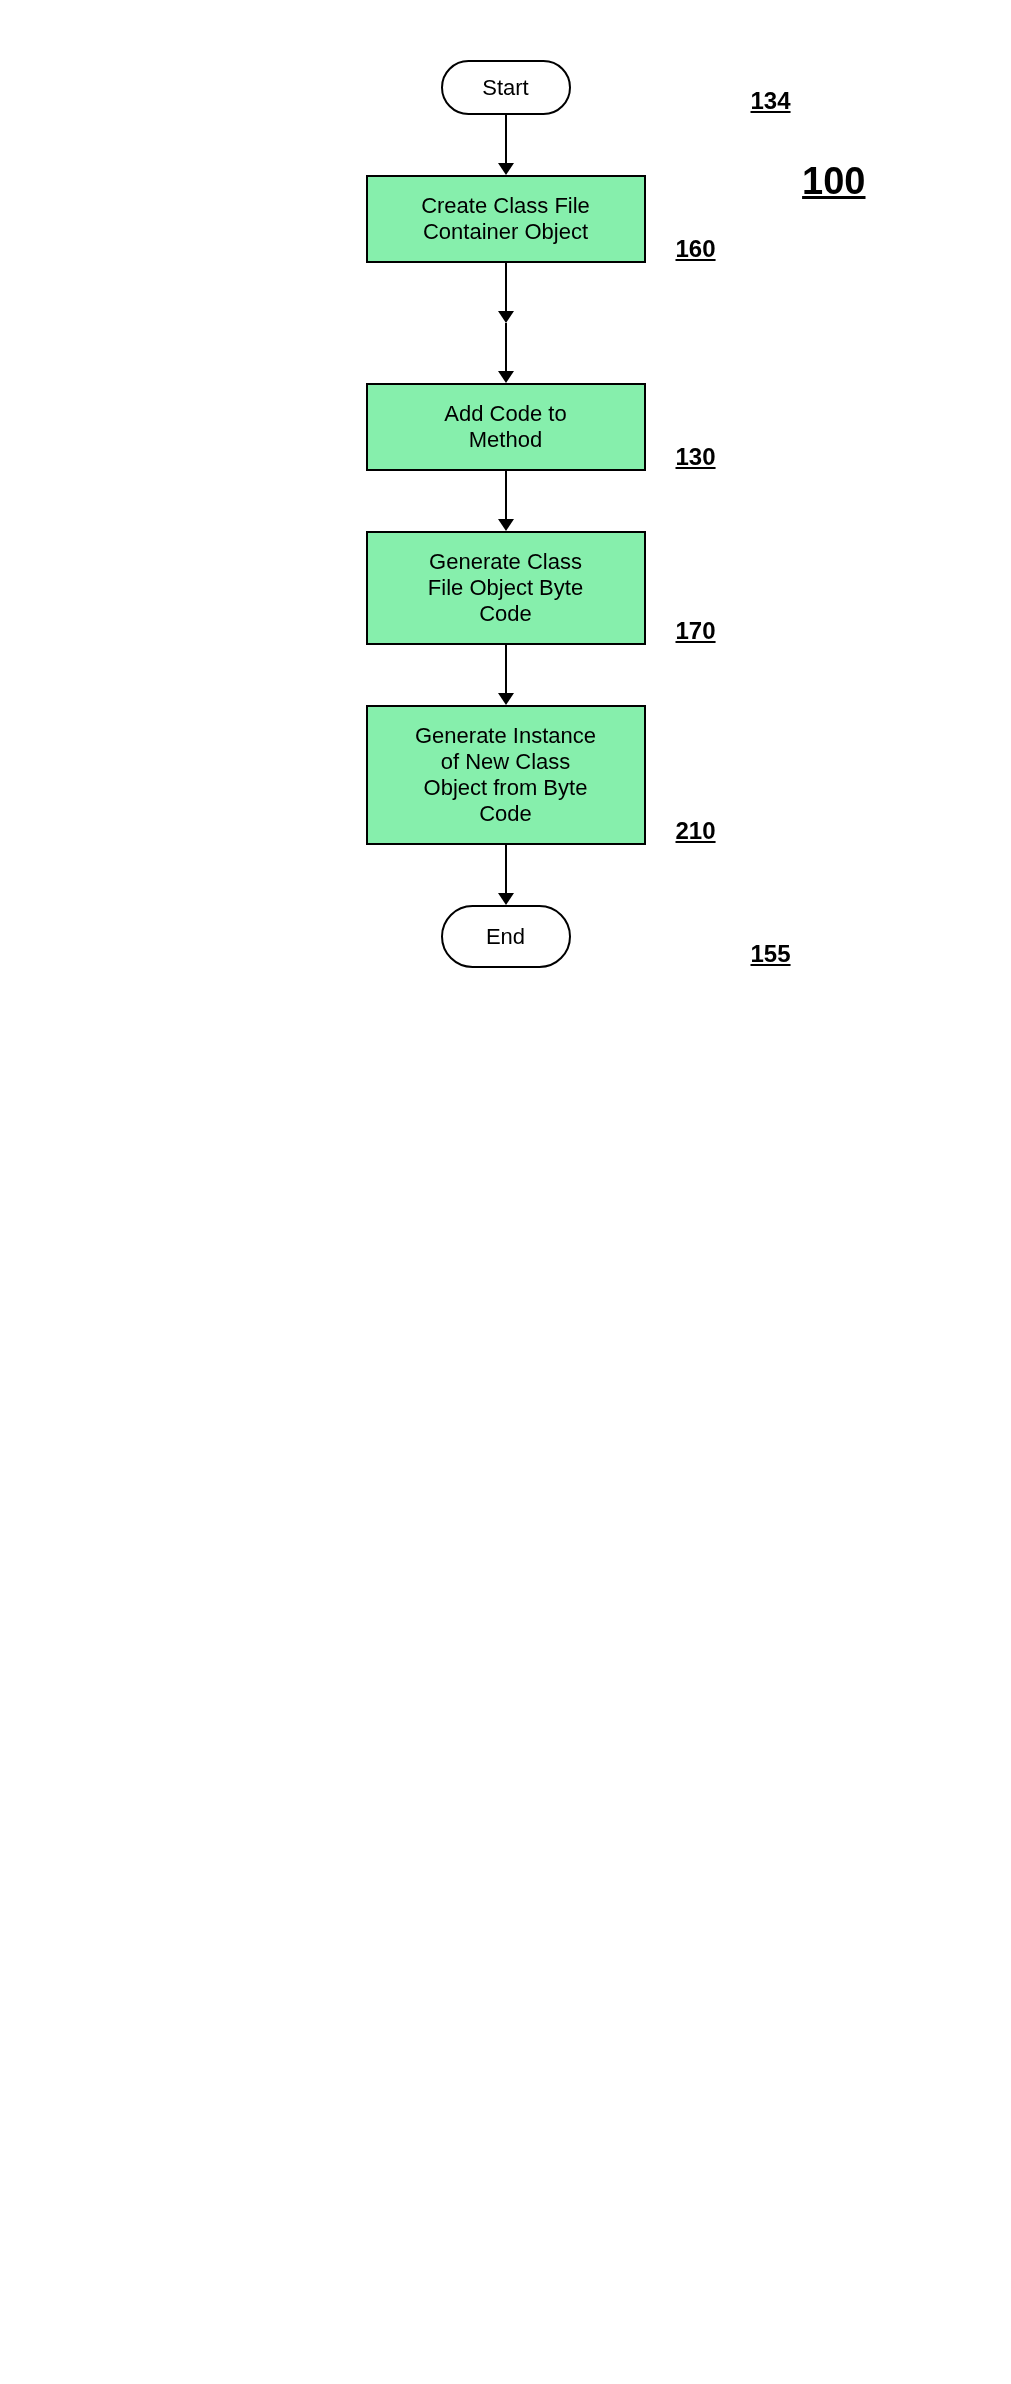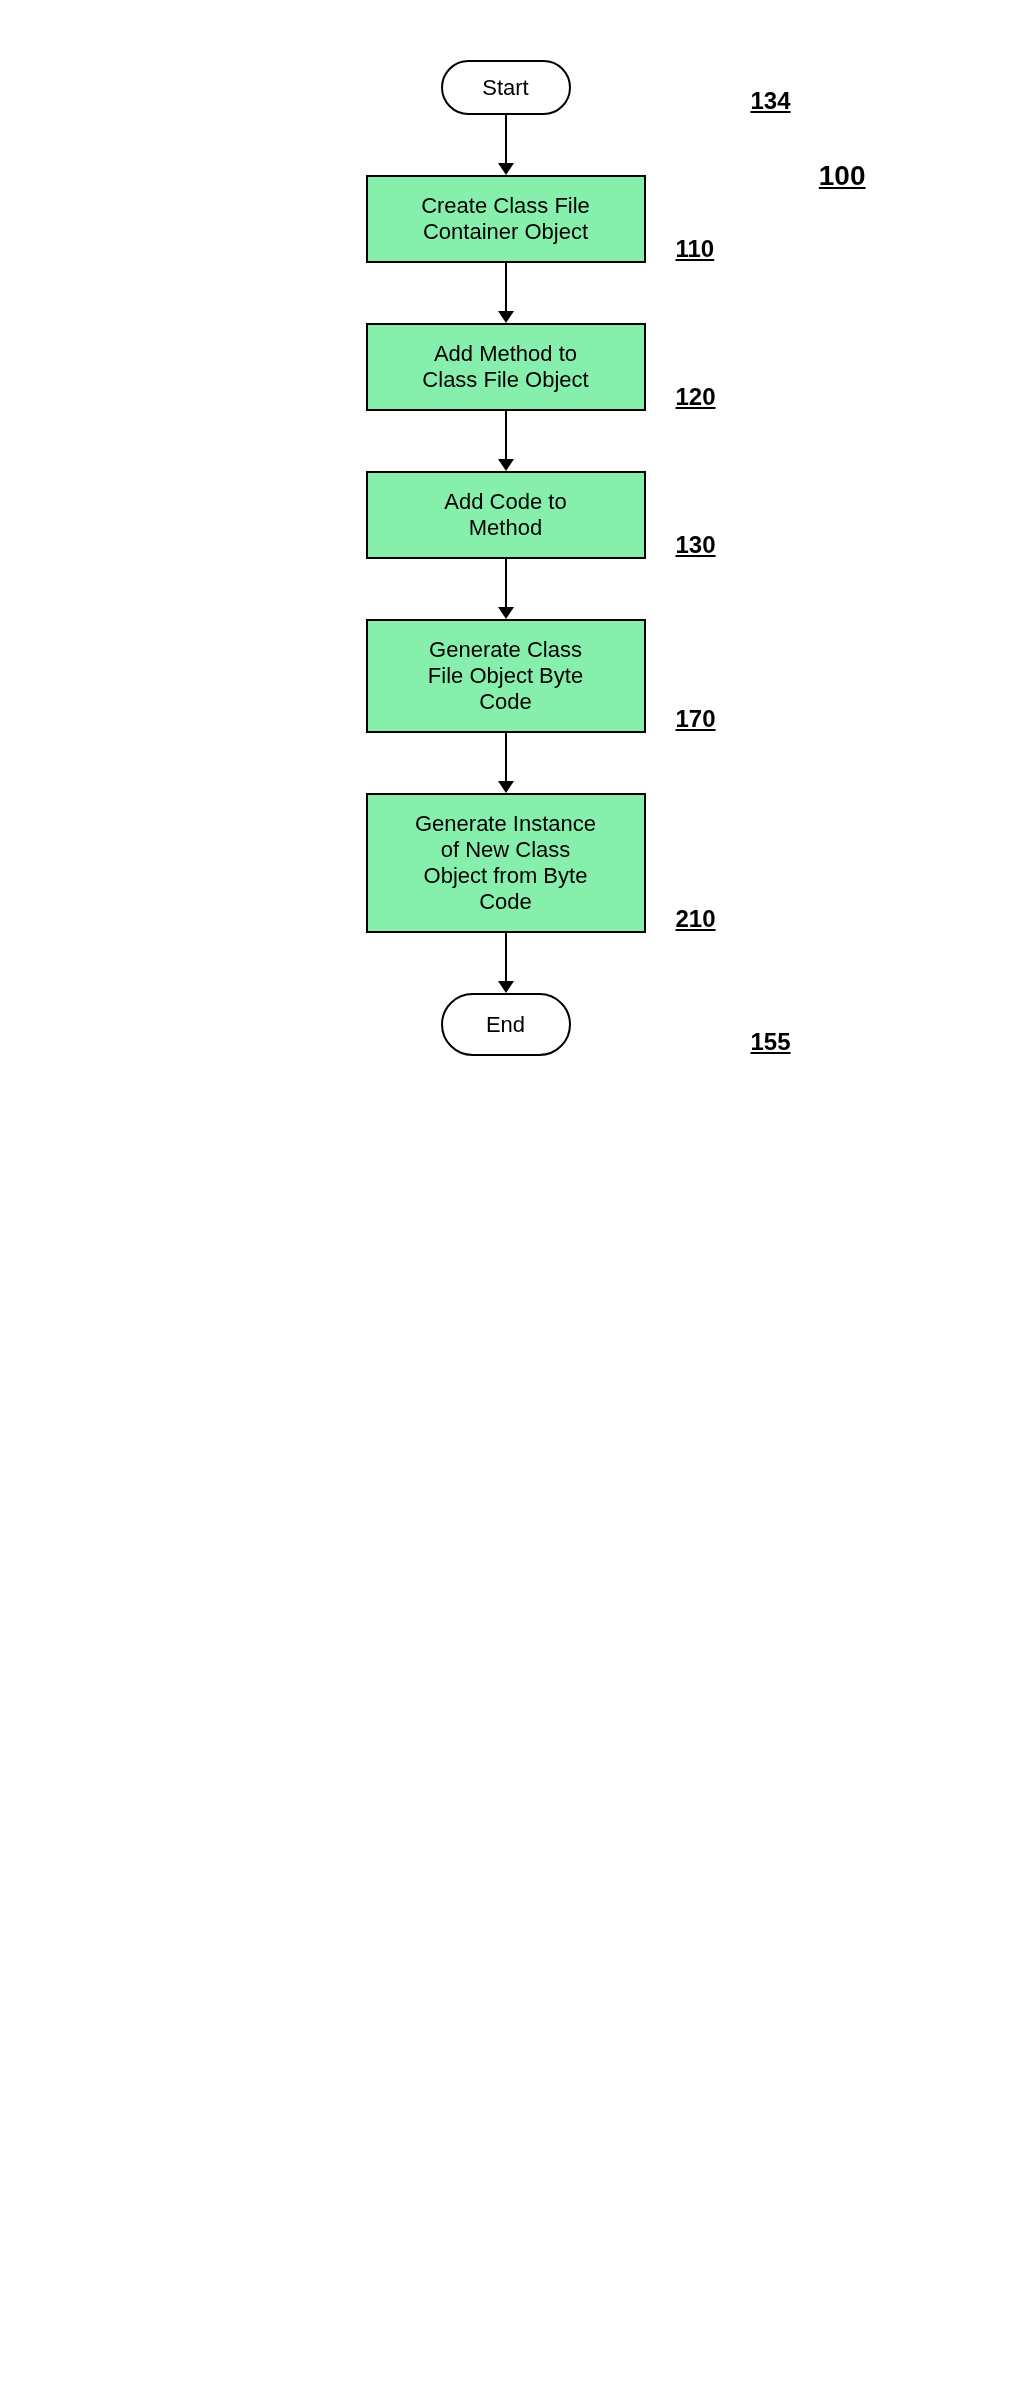--- a/index.html
+++ b/index.html
@@ -25,21 +25,21 @@
       align-items: center;
       position: relative;
       width: 600px;
       padding-top: 20px;
     }
 
     .diagram-label-100 {
       position: absolute;
       top: 120px;
       right: -60px;
-      font-size: 28px;
+      font-size: 38px;
       font-weight: bold;
       text-decoration: underline;
       color: #000;
     }
 
     
     .oval {
       border-radius: 50px;
       border: 2px solid #000;
       background: #fff;
@@ -127,34 +127,28 @@
 
   <div class="connector">
     <div class="line-v" style="height:48px;"></div>
     <div class="arrow-down"></div>
   </div>
 
   <div class="step-wrapper">
     <div class="process-box">
       <span>Create Class File<br>Container Object</span>
     </div>
-    <div class="step-label">110</div>
+    <div class="step-label">160</div>
   </div>
 
   <div class="connector">
     <div class="line-v" style="height:48px;"></div>
     <div class="arrow-down"></div>
   </div>
 
-  <div class="step-wrapper">
-    <div class="process-box">
-      <span>Add Method to<br>Class File Object</span>
-    </div>
-    <div class="step-label">120</div>
-  </div>
 
   <div class="connector">
     <div class="line-v" style="height:48px;"></div>
     <div class="arrow-down"></div>
   </div>
 
   <div class="step-wrapper">
     <div class="process-box">
       <span>Add Code to<br>Method</span>
     </div>

